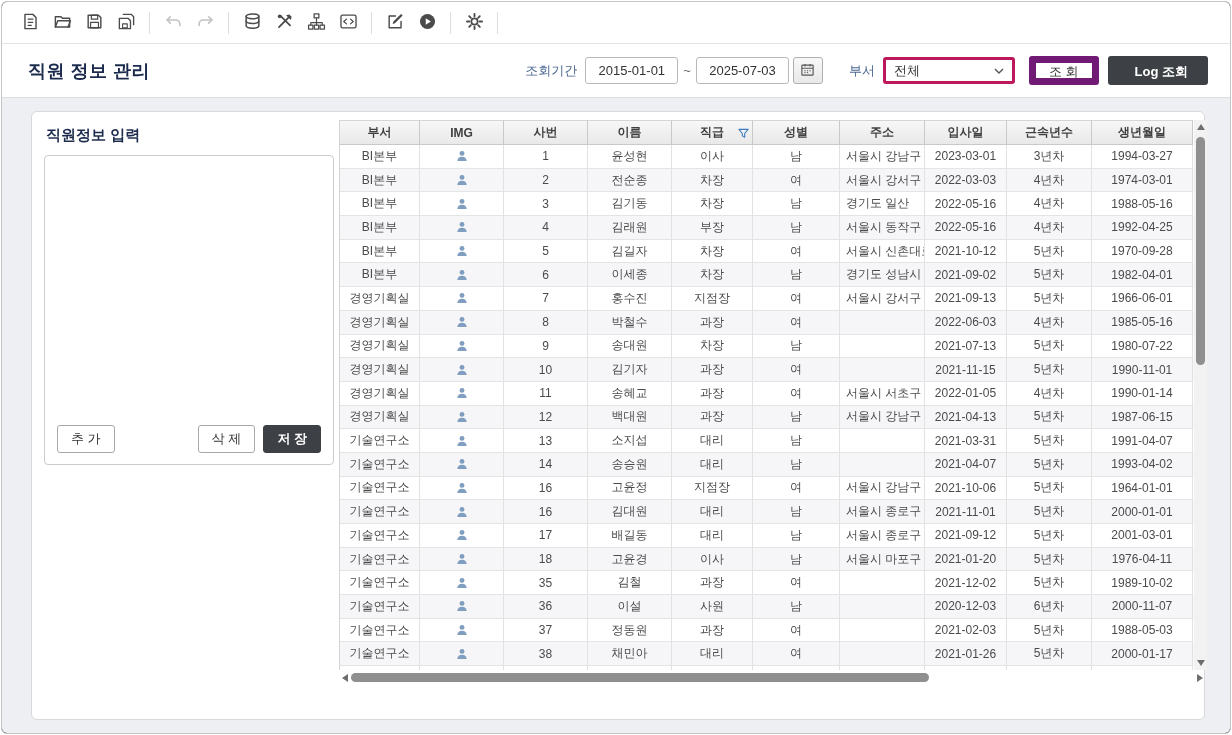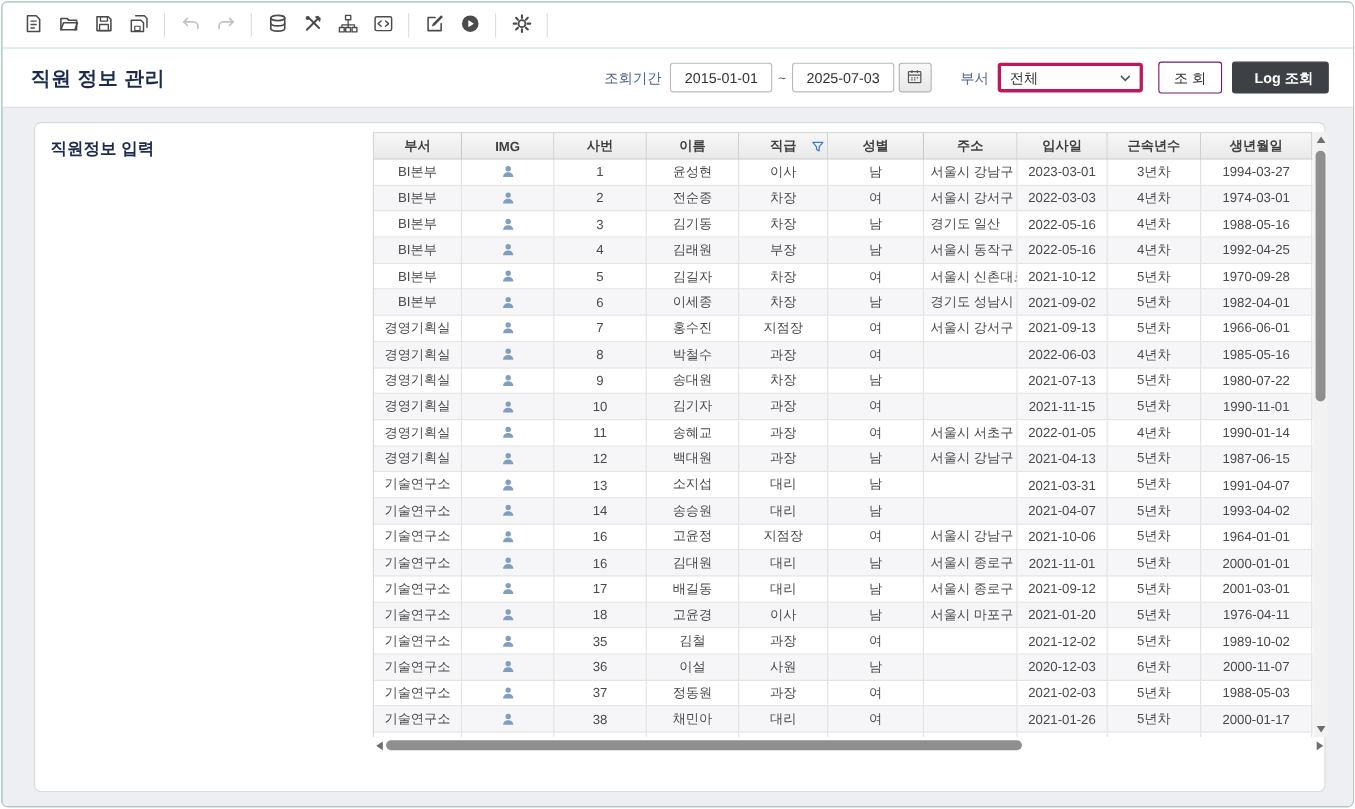--- a/index.html
+++ b/index.html
@@ -1,34 +1,34 @@
 <!DOCTYPE html>
 <html><head>
 <meta charset="utf-8">
 <style>
   html,body{margin:0;padding:0;background:#fff;}
   body{width:1232px;height:735px;font-family:"Liberation Sans","DejaVu Sans",sans-serif;-webkit-font-smoothing:antialiased;}
-  .window{box-sizing:border-box;width:1230px;height:733px;margin:1px;border:1px solid #c6c6c6;border-radius:6px;background:#14b8a6;overflow:hidden;display:flex;flex-direction:column;}
+  .window{box-sizing:border-box;width:1230px;height:733px;margin:1px;border:1px solid #c6c6c6;border-radius:6px;background:#0f172a;overflow:hidden;display:flex;flex-direction:column;}
   
   .toolbar{height:41px;flex:none;display:flex;align-items:center;padding-left:12px;border-bottom:1px solid #e2e2e2;background:#fff;}
   .tb-btn{width:28px;height:28px;border:none;background:transparent;display:flex;align-items:center;justify-content:center;margin:0 2px;border-radius:3px;cursor:pointer;padding:0;}
   .tb-btn svg{width:19px;height:19px;}
   .tb-sep{width:1px;height:22px;background:#ddd;margin:0 7px;flex:none;}
   
   .titlebar{height:53px;flex:none;display:flex;align-items:center;padding:0 22px 0 26px;border-bottom:1px solid #ddd;background:#fff;}
   .page-title{font-size:18px;font-weight:bold;color:#1c2b4d;letter-spacing:.5px;}
   .search-group{margin-left:auto;display:flex;align-items:center;font-size:13px;color:#4a6690;}
   .fld-label{margin-right:8px;white-space:nowrap;}
   .date-input{width:93px;height:27px;box-sizing:border-box;border:1px solid #b9b9b9;border-radius:3px;text-align:center;font-size:13px;color:#333;font-family:inherit;padding:0;background:#fff;}
   .tilde{color:#666;margin:0 5px;}
   .cal-btn{width:30px;height:27px;box-sizing:border-box;margin-left:4px;border:1px solid #b0b0b0;border-radius:3px;background:linear-gradient(#f8f8f8,#e8e8e8);display:flex;align-items:center;justify-content:center;cursor:pointer;padding:0;}
   .gap-lg{width:26px;flex:none;}
   .select-box{width:132px;height:27px;box-sizing:border-box;border:3px solid #be185d;border-radius:3px;background:#fff;display:flex;align-items:center;padding:0 8px;color:#333;cursor:pointer;}
   .select-box .sel-txt{flex:1;font-size:13px;}
-  .btn{height:29px;box-sizing:border-box;border:1px solid #701a75;border-radius:3px;background:#fff;color:#333;font-size:13px;font-family:inherit;padding:0 13px;cursor:pointer;white-space:nowrap;}
+  .btn{height:29px;box-sizing:border-box;border:7px solid #701a75;border-radius:3px;background:#fff;color:#333;font-size:13px;font-family:inherit;padding:0 13px;cursor:pointer;white-space:nowrap;}
   .btn.dark{background:#3d4145;border-color:#3d4145;color:#fff;font-weight:bold;padding-left:20px;}
   .btn+.btn{margin-left:9px;}
   .btn-search{margin-left:14px;}
   
   .content{flex:1;background:#edeff2;padding:13px 25px 13px 29px;box-sizing:border-box;}
   .panel{width:100%;height:100%;box-sizing:border-box;background:#fff;border:1px solid #d9d9d9;border-radius:6px;display:flex;padding:8px 4px 10px 12px;}
   .left-col{width:290px;flex:none;margin-right:5px;display:flex;flex-direction:column;}
   .panel-title{font-size:15px;font-weight:bold;color:#1c2b4d;margin:6px 0 10px 2px;}
   .input-box{border:1px solid #ccc;border-radius:4px;height:308px;position:relative;background:#fff;}
   .box-buttons{position:absolute;left:12px;right:12px;bottom:11px;display:flex;align-items:center;}
@@ -193,20 +193,28 @@
       <button class="btn btn-search">조 회</button>
       <button class="btn dark">Log 조회</button>
     </div>
   </div>
 
   <div class="content">
     <div class="panel">
 
       <div class="left-col">
         <div class="panel-title">직원정보 입력</div>
+        <div class="input-box">
+          <div class="box-buttons">
+            <button class="sm-btn">추 가</button>
+            <span class="spacer"></span>
+            <button class="sm-btn">삭 제</button>
+            <button class="sm-btn dark">저 장</button>
+          </div>
+        </div>
       </div>
 
       <div class="right-col">
         <div class="table-area">
           <div class="tbl">
             <div class="hdr-row" id="hdr-row">
                 <div class="hdr-cell">
                   <span>부서</span>
                 </div>
                 <div class="hdr-cell">

